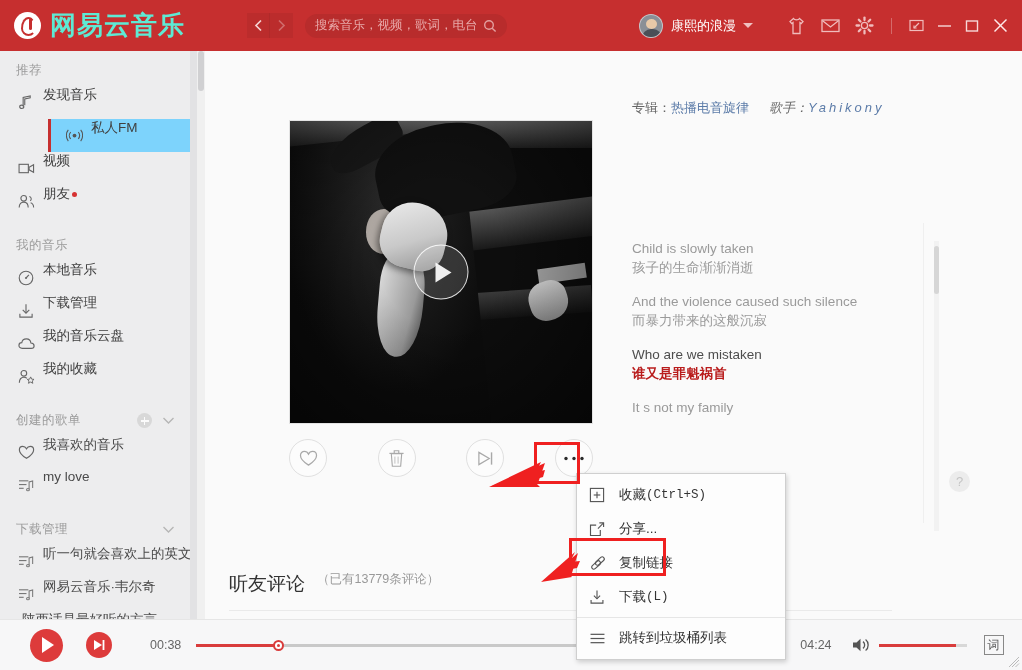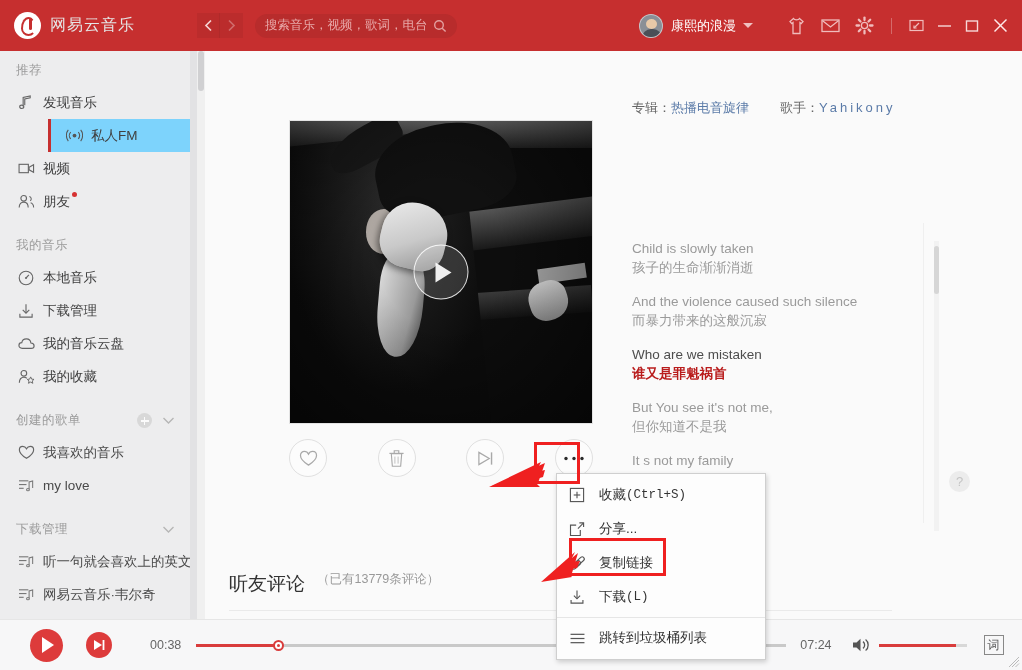--- a/index.html
+++ b/index.html
@@ -26,22 +26,22 @@
     content: ""; position: absolute; left: 7px; top: 5px;
     width: 11px; height: 15px;
     border: 2.5px solid #c62f2f; border-radius: 50% 50% 50% 50%/60% 60% 40% 40%;
     border-right-color: transparent;
   }
   .logo-mark::after {
     content: ""; position: absolute; left: 15px; top: 6px;
     width: 3px; height: 12px; background: #c62f2f; border-radius: 2px;
   }
   .logo-text {
-    color: #e5e5e5; font-size: 16px; margin-left: 9px;
-    letter-spacing: 1px; white-space: nowrap;
+    color: #5eead4; font-size: 26px; margin-left: 9px;
+    letter-spacing: 1px; white-space: nowrap; font-weight: bold;
   }
   .navbtns { display: flex; margin-left: 62px; }
   .navbtn {
     width: 23px; height: 25px; background: #bb2c2c;
     display: flex; align-items: center; justify-content: center;
     border-right: 1px solid #b02a2a;
   }
   .navbtn:last-child { border-right: none; }
   .navbtn svg { display: block; }
   .searchbox {
@@ -106,21 +106,21 @@
   .plus-btn {
     width: 15px; height: 15px; border-radius: 50%; background: #d8d8d8;
     position: relative; margin-right: 10px;
   }
   .plus-btn::before, .plus-btn::after {
     content: ""; position: absolute; background: #fbfbfb;
   }
   .plus-btn::before { left: 3.5px; top: 7px; width: 8px; height: 1.5px; }
   .plus-btn::after { left: 6.75px; top: 3.5px; width: 1.5px; height: 8px; }
   .s-item {
-    height: 33px; display: flex; align-items: center;
+    height: 33px; display: flex; 
     padding-left: 18px; position: relative; cursor: default;
   }
   .s-item .ic { width: 21px; flex: none; display: flex; align-items: center; }
   .s-item .lb {
     font-size: 13.5px; color: #404040; margin-left: 4px; white-space: nowrap;
   }
   .s-item.sub .lb { color: #4a4a4a; }
   .s-item.active { background: #7dd3fc; margin-left: 48px; }
   .s-item.active::before {
     content: ""; position: absolute; left: 0; top: 0; width: 3px; height: 33px;
@@ -268,21 +268,21 @@
   .song-title {
     font-size: 21px; color: #333; line-height: 31px; font-weight: normal;
   }
   .kbadge {
     display: inline-block; vertical-align: 5px; margin-left: 8px;
     border: 1px solid #d94f4f; color: #d94f4f;
     font-size: 10.5px; line-height: 12px; padding: 1px 3px;
     font-family: "Liberation Mono", monospace;
   }
   .meta { margin-top: 14px; display: flex; font-size: 13px; color: #666; }
-  .meta .m2 { margin-left: 31px; }
+  .meta .m2 { margin-left: 20px; font-style: italic; }
   .meta a { color: #5b7ba8; text-decoration: none; }
   .meta .artist-name { color: #5b7ba8; letter-spacing: 3px; }
 
   
   .lyrics {
     position: absolute; left: 435px; top: 188px; width: 310px; height: 295px;
     overflow: hidden;
   }
   .ly-block { margin-bottom: 14px; }
   .ly-en { font-size: 13.5px; color: #9a9a9a; line-height: 19px; }
@@ -303,21 +303,21 @@
     background: #ececec; color: #c4c4c4; font-size: 13px;
     display: flex; align-items: center; justify-content: center;
   }
   .vline {
     position: absolute; left: 726px; top: 172px; width: 1px; height: 300px;
     background: #efefef;
   }
 
   
   .ctxmenu {
-    position: absolute; left: 556px; top: 473px; width: 210px;
+    position: absolute; left: 576px; top: 473px; width: 210px;
     background: #fdfdfd; border: 1px solid #cfcfcf;
     box-shadow: 1px 2px 5px rgba(0,0,0,.18);
     padding: 4px 0; z-index: 40;
   }
   .mi {
     height: 34px; display: flex; align-items: center; padding-left: 12px;
     font-size: 13.5px; color: #333; position: relative;
   }
   .mi .mic { width: 30px; flex: none; display: flex; align-items: center; }
   .mi .mtext { white-space: nowrap; }
@@ -718,24 +718,20 @@
         </div>
         <div class="ly-block">
           <div class="ly-en">And the violence caused such silence</div>
           <div class="ly-cn">而暴力带来的这般沉寂</div>
         </div>
         <div class="ly-block cur">
           <div class="ly-en">Who are we mistaken</div>
           <div class="ly-cn">谁又是罪魁祸首</div>
         </div>
         <div class="ly-block">
-          <div class="ly-en">But You see it's not me,</div>
-          <div class="ly-cn">但你知道不是我</div>
-        </div>
-        <div class="ly-block">
           <div class="ly-en">It s not my family</div>
         </div>
       </div>
     <div class="vline"></div>
     <div class="ly-track"></div>
     <div class="ly-thumb"></div>
     <div class="help-btn">?</div>
   </div>
 
   <div class="ctxmenu" id="ctxmenu">
@@ -812,21 +808,21 @@
       <svg width="14" height="12" viewBox="0 0 14 12">
         <polygon points="2,1 10,6 2,11" fill="#fff"></polygon>
         <rect x="10.6" y="1" width="1.8" height="10" fill="#fff"></rect>
       </svg>
     </div>
     <div class="ptime">00:38</div>
     <div class="ptrack" id="ptrack">
       <div class="pfill" id="pfill" style="width: 82.6px;"></div>
       <div class="pknob" id="pknob" style="left: 77.1px;"></div>
     </div>
-    <div class="ptime2">07:24</div>
+    <div class="ptime2">04:24</div>
     <div class="vol-ic">
       <svg width="19" height="16" viewBox="0 0 19 16">
         <polygon points="1,5.5 4.5,5.5 8.5,1.8 8.5,14.2 4.5,10.5 1,10.5" fill="#555"></polygon>
         <path d="M11 4.6 C13.2 6.2 13.2 9.8 11 11.4" fill="none" stroke="#555" stroke-width="1.3"></path>
         <path d="M13.6 2.4 C17 5 17 11 13.6 13.6" fill="none" stroke="#555" stroke-width="1.3"></path>
       </svg>
     </div>
     <div class="vtrack" id="vtrack">
       <div class="vfill" id="vfill" style="width: 88%;"></div>
     </div>

